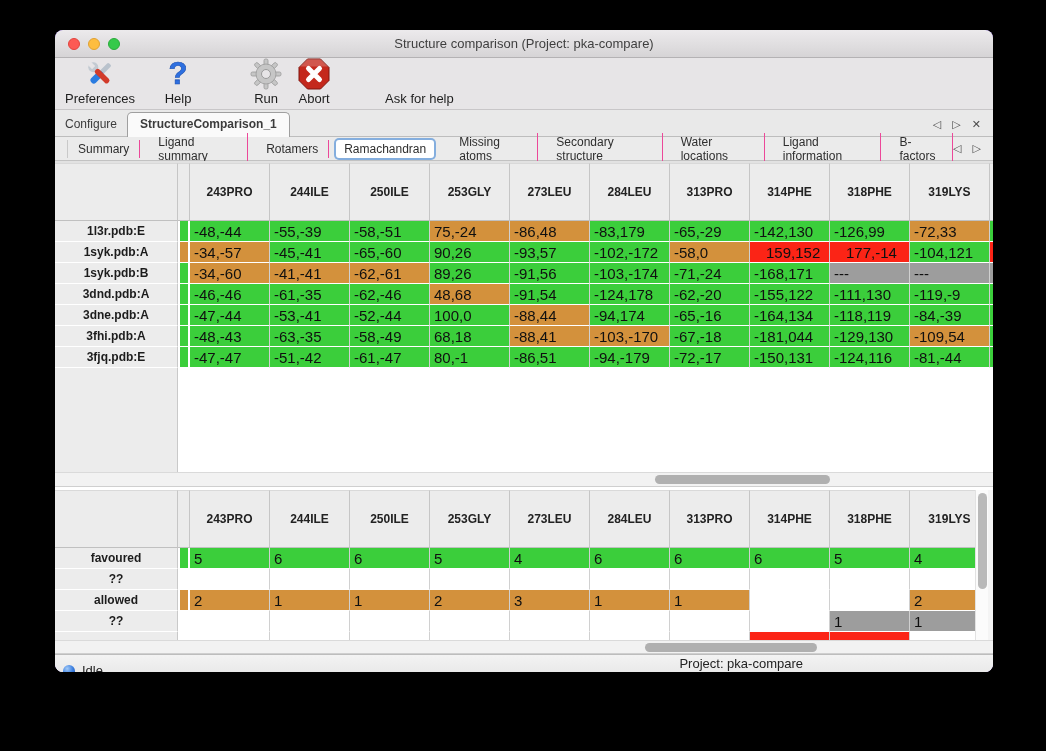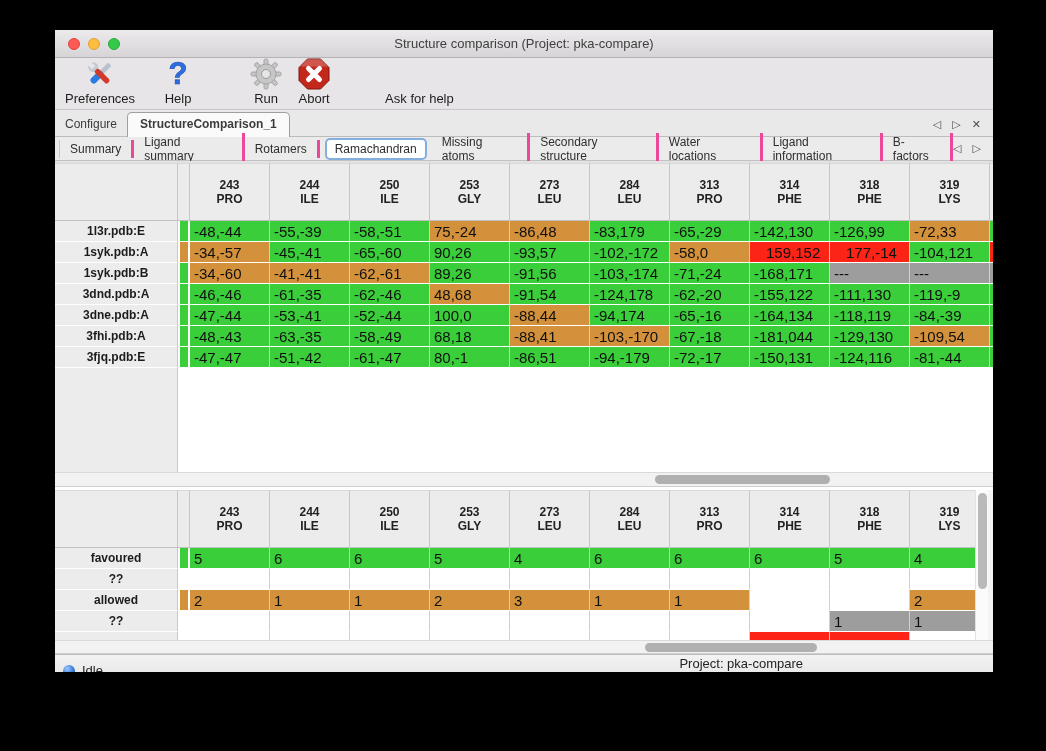--- a/index.html
+++ b/index.html
@@ -1,20 +1,20 @@
 <!DOCTYPE html>
 <html><head>
 <meta charset="utf-8">
 <style>
   * { box-sizing: border-box; margin: 0; padding: 0; }
   html,body { width:1046px; height:751px; background:#000; font-family:"Liberation Sans", sans-serif; }
   #stage { position:relative; width:1046px; height:751px; background:#000; overflow:hidden; }
 
   #window { position:absolute; left:55px; top:30px; width:938px; height:642px;
-            border-radius:0; overflow:hidden; background:#8b5cf6;
+            border-radius:8px; overflow:hidden; background:#8b5cf6;
             box-shadow:0 18px 40px rgba(0,0,0,.65); display:flex; flex-direction:column; }
 
   
   .titlebar { height:28px; flex:none; position:relative;
               background:linear-gradient(#eceaec,#d6d4d6); border-bottom:1px solid #b4b2b4; }
   .titlebar .title { text-align:center; line-height:28px; font-size:13px; color:#3f3f3f; }
   .lights { position:absolute; left:13px; top:8px; display:flex; gap:8px; }
   .light { width:12px; height:12px; border-radius:50%; }
   .light.red   { background:#fc5a54; border:1px solid #e1443e; }
   .light.yellow{ background:#fdbd40; border:1px solid #e0a133; }
@@ -32,42 +32,42 @@
   .outer-tabs { height:27px; flex:none; background:#e9e9e9; border-bottom:1px solid #bdbdbd;
                 display:flex; align-items:flex-end; padding-left:0; }
   .outer-tab { font-size:12px; color:#3c3c3c; padding:5px 10px 5px; }
   .outer-tab.selected { background:#fafafa; border:1px solid #9f9f9f; border-bottom:none;
                         border-radius:5px 5px 0 0; font-weight:bold; padding:4px 12px 6px; margin-bottom:-1px; }
   .tab-controls { margin-left:auto; display:flex; align-items:center; gap:11px; padding:0 12px 6px 0; }
   .tab-controls span { font-size:11px; color:#4a4a4a; line-height:11px; }
 
   .inner-tabs { height:24px; flex:none; background:#ebebeb; border-bottom:1px solid #c2c2c2;
                 display:flex; align-items:center; padding-left:4px; }
-  .inner-tab { font-size:12px; color:#2e2e2e; padding:2px 10px; border-right:3px solid #ec4899; }
+  .inner-tab { font-size:12px; color:#2e2e2e; padding:2px 10px; border-right:1px solid #ec4899;margin-left:8px; }
   .inner-tab:first-child { border-left:1px solid #c9c9c9; }
   .inner-tab.selected { background:#fff; border:none; box-shadow:0 0 0 2px #84aede; border-radius:3px;
                         margin:0 7px; padding:2px 8px; }
   .inner-controls { margin-left:auto; display:flex; align-items:center; gap:11px; padding-right:12px; }
   .inner-controls span { font-size:11px; color:#4a4a4a; }
 
   .chrome-gap { height:2px; flex:none; background:#e2e2e2; }
 
   
   .content { flex:1; background:#fff; display:flex; flex-direction:column; overflow:hidden; }
   .trow { display:flex; flex:none; }
   .tcell { flex:none; }
   .label-col { width:123px; }
   .lead-col  { width:12px; border-left:2px solid #fff; border-right:2px solid #fff; }
   .val-col   { width:80px; }
   .trail-col { width:6px; }
 
   .thead .tcell { height:58px; background:#ececec; border-right:1px solid #c6c6c6;
                   border-top:1px solid #d9d9d9; border-bottom:1px solid #c0c0c0; }
   .thead .lead-col { border-left:none; }
-  .hcell { display:flex; flex-direction:column; align-items:center; justify-content:center;
+  .hcell { display:flex; flex-direction:row; align-items:center; justify-content:center;
            font-size:12px; font-weight:bold; color:#222; }
   .hnum, .hres { line-height:14px; }
 
   .rlabel { height:21px; background:#ececec; font-size:12px; font-weight:bold; color:#1c1c1c;
             display:flex; align-items:center; justify-content:center;
             border-right:1px solid #c9c9c9; border-bottom:1px solid #fff; }
   .vcell  { height:21px; font-size:15px; color:#101010; display:flex; align-items:center;
             padding-left:4px; border-right:1px solid #d0d0d0; border-bottom:1px solid #fff;
             white-space:nowrap; overflow:hidden; }
   .strip  { height:21px; border-bottom:1px solid #fff; }

